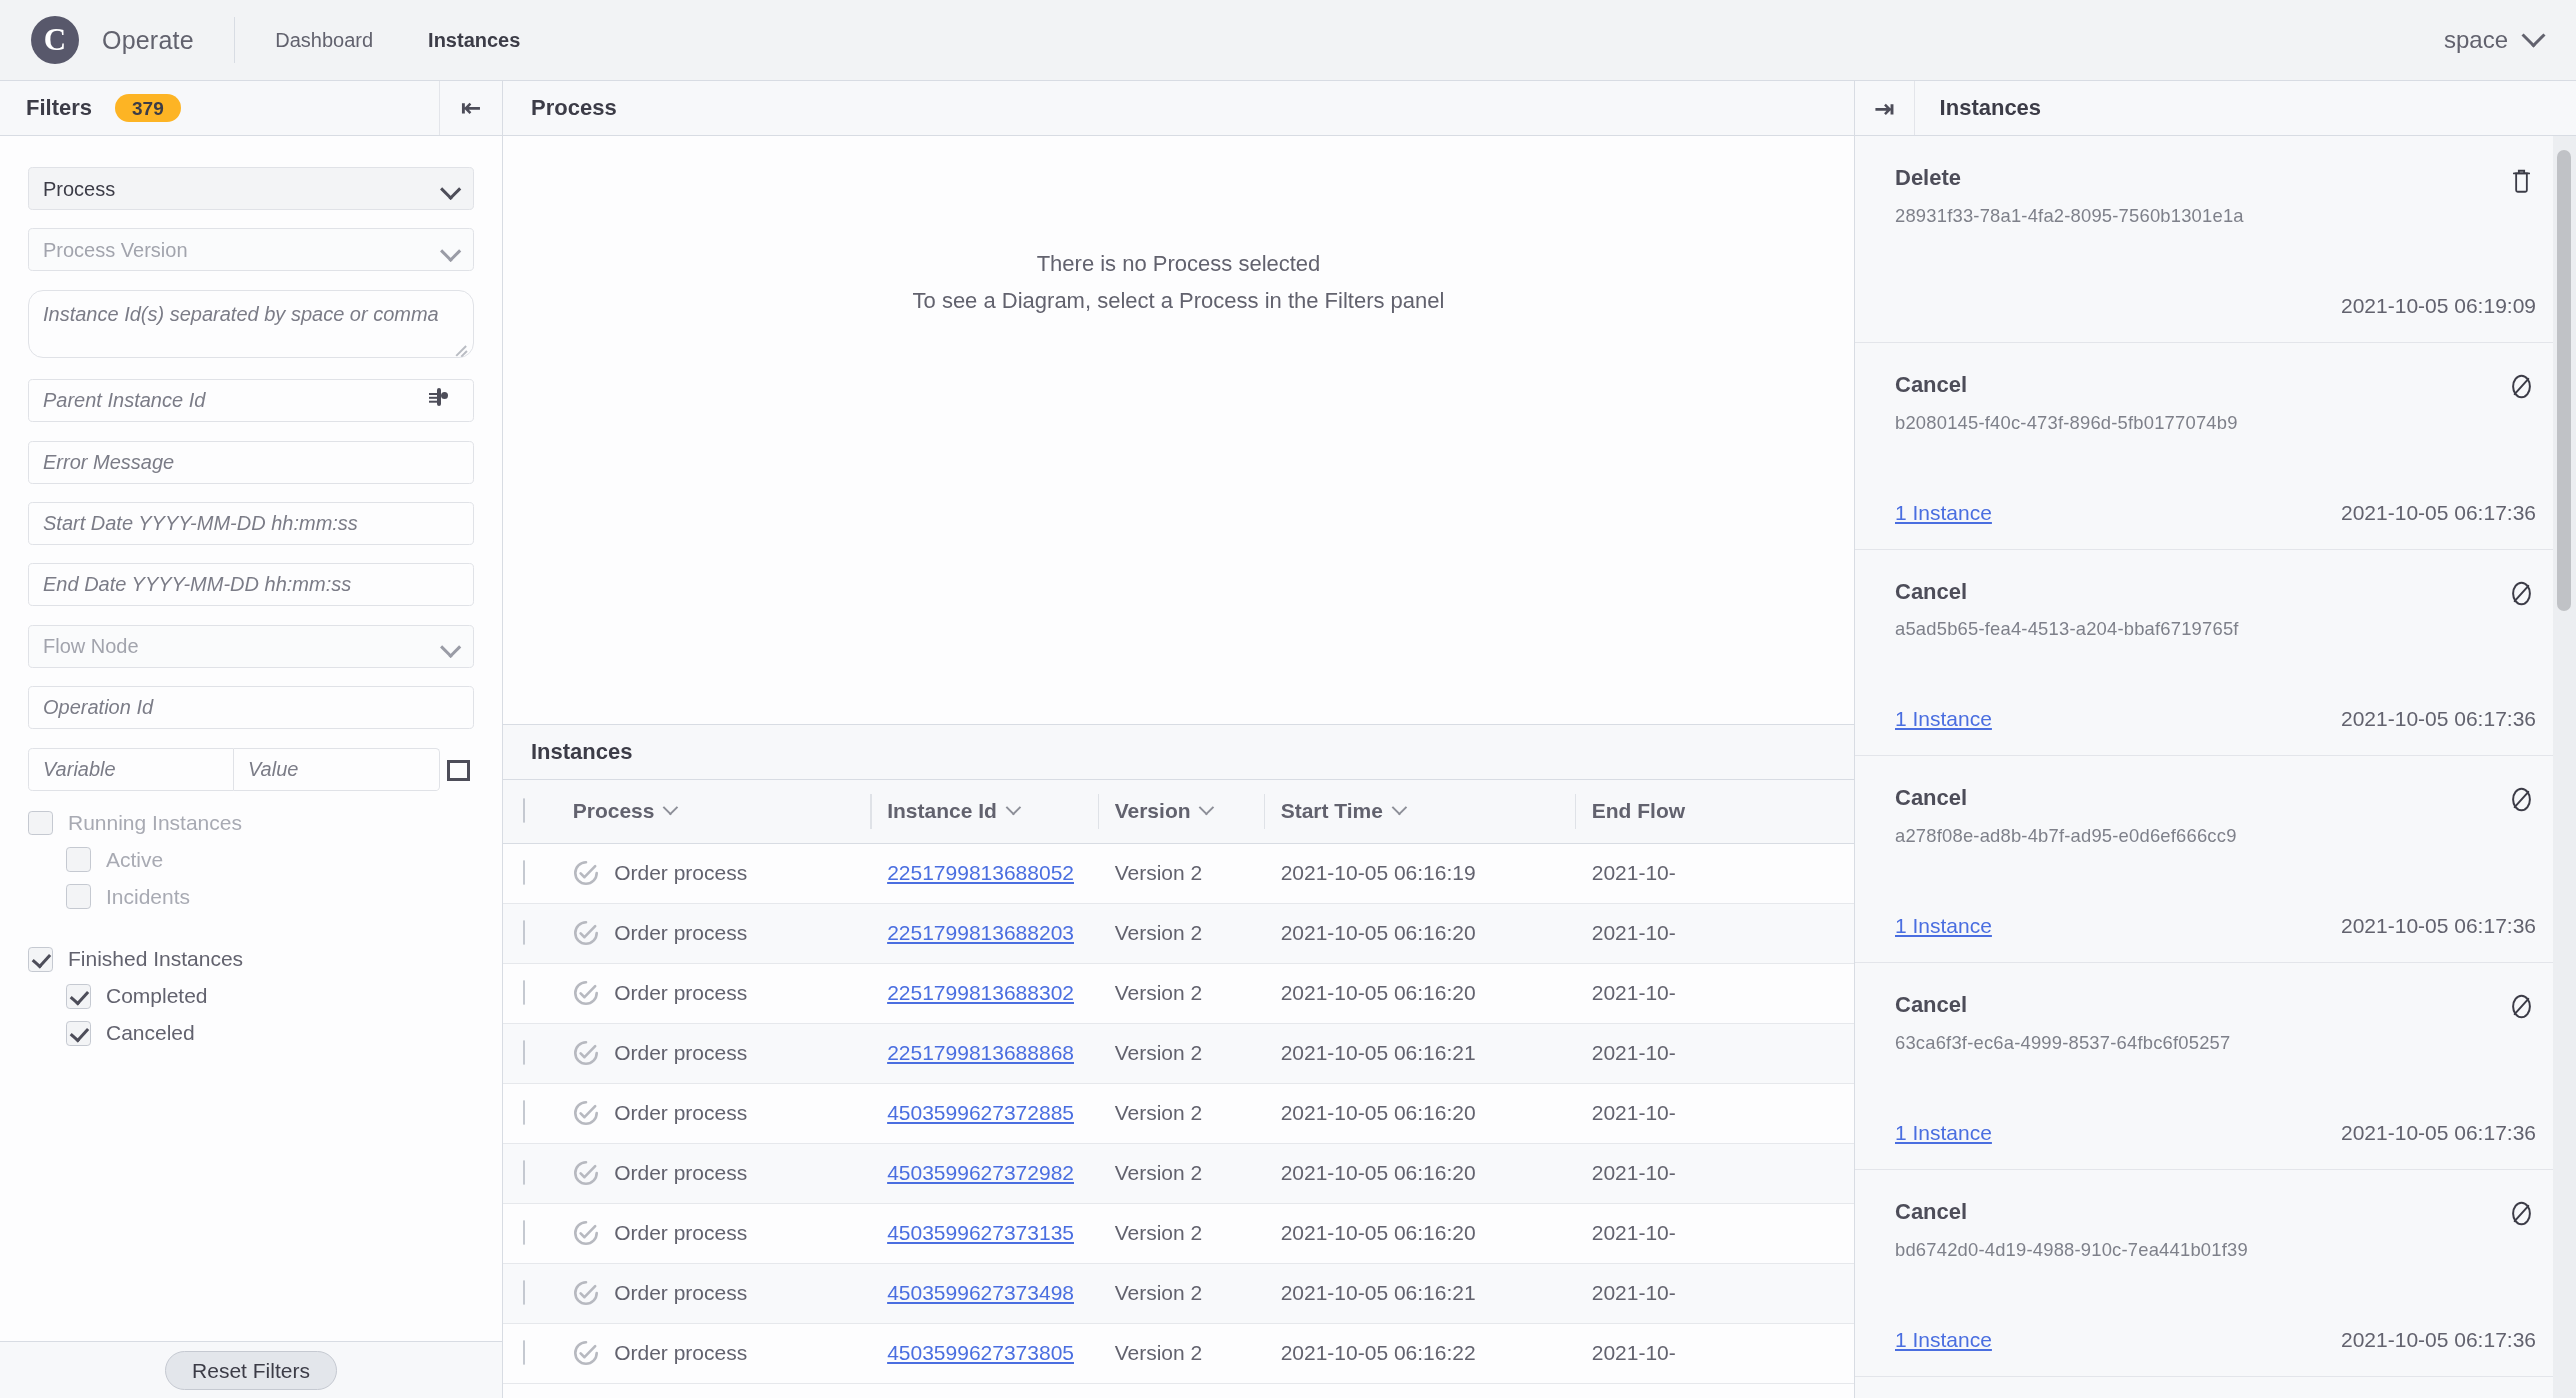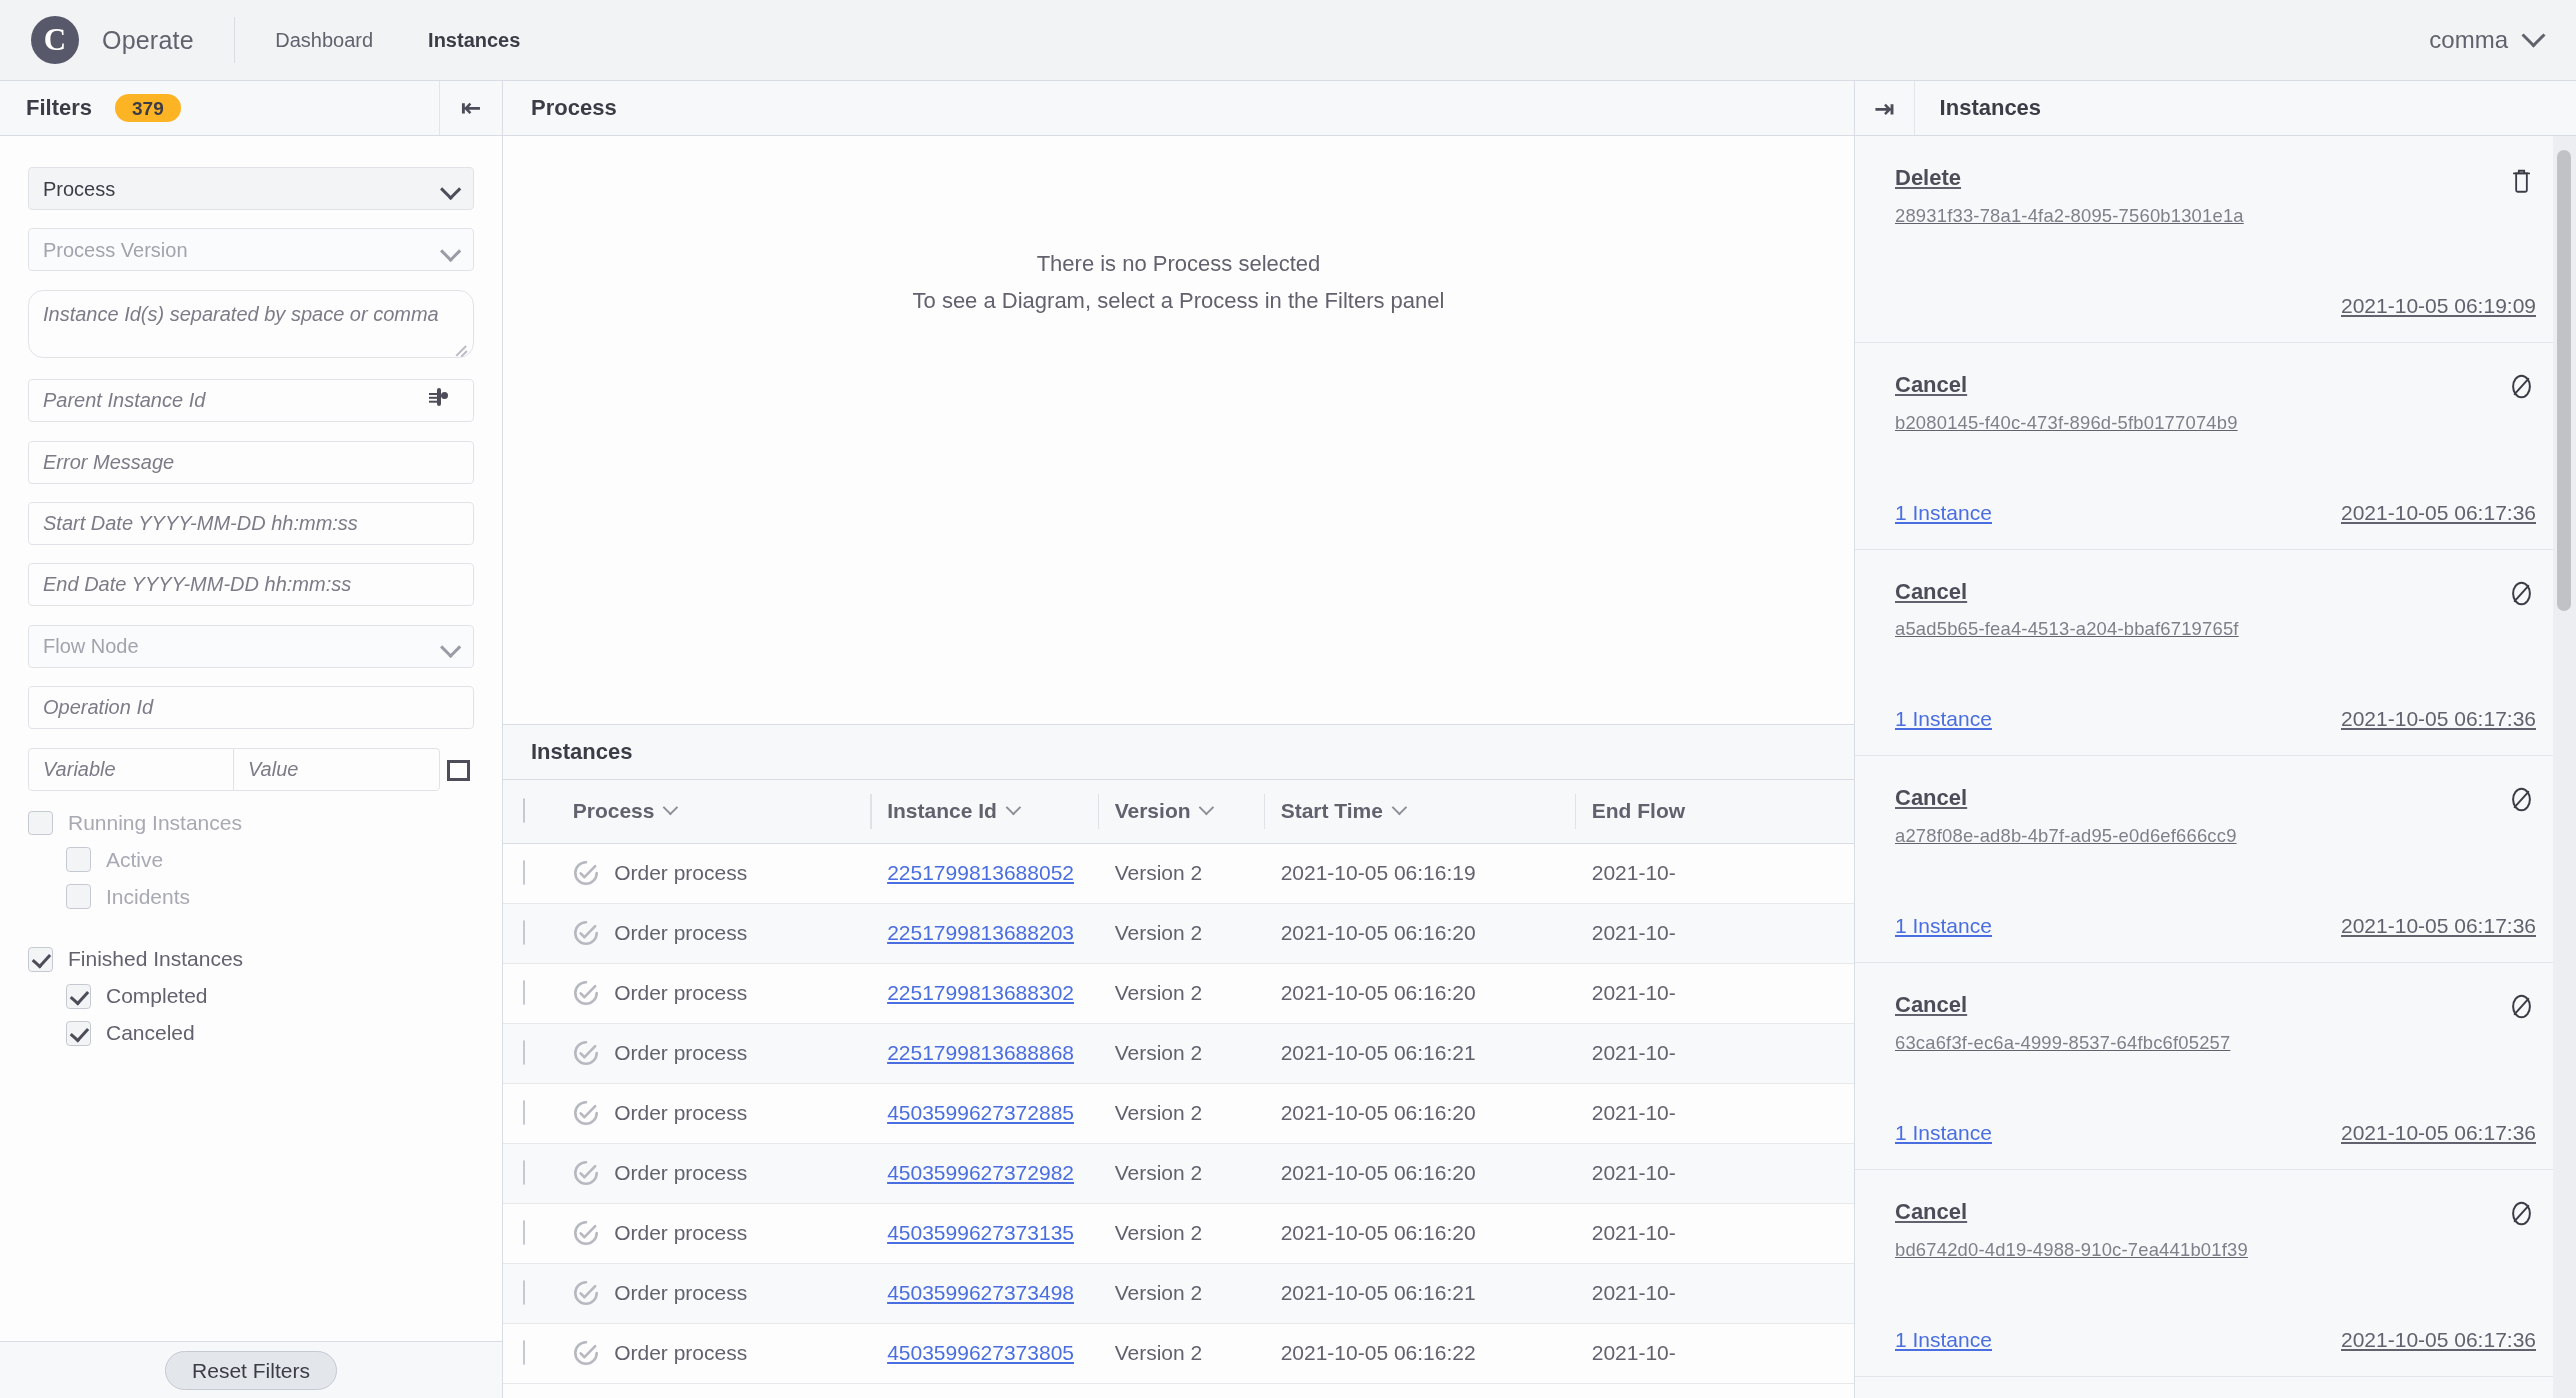--- a/index.html
+++ b/index.html
@@ -320,21 +320,20 @@
     cursor: pointer;
     font-size: 24.6px; color: #4d4d59; font-weight: bold;
     font-family: "DejaVu Sans", sans-serif;
   }
   .ops-title { font-size: 22px; font-weight: bold; color: #3c3c47; margin-left: 24.6px; }
   .ops-list { flex: 1 1 auto; overflow: hidden; position: relative; }
   .op-item {
     border-bottom: 1.5px solid #e3e5ea;
     padding: 29px 40px 23px 40px;
     position: relative;
-    text-decoration: underline;
   }
   .op-row1 { display: flex; align-items: flex-start; }
   .op-type { font-size: 22px; font-weight: bold; color: #4d4d59; }
   .op-icon { margin-left: auto; width: 29px; height: 29px; cursor: pointer; }
   .op-uuid { font-size: 18.4px; color: #7e808a; margin-top: 10.8px; letter-spacing: 0.2px; }
   .op-row2 {
     display: flex; align-items: center; justify-content: center;
     margin-top: 66px; min-height: 26px;
   }
   .op-inst-link { font-size: 21px; color: #4a6ee0; text-decoration: underline; cursor: pointer; }
@@ -361,21 +360,21 @@
       <span class="logo-glyph">C</span>
     </div>
     <span class="app-title">Operate</span>
   </div>
   <div class="topbar-divider"></div>
   <div class="navlinks">
     <span class="navlink">Dashboard</span>
     <span class="navlink active">Instances</span>
   </div>
   <div class="topbar-right">
-    <span class="user-name">comma</span>
+    <span class="user-name">space</span>
     <span class="chev"></span>
   </div>
 </div>
 
 <div class="layout">
 
   <div class="sidebar">
     <div class="sidebar-header">
       <span class="filters-title">Filters</span>
       <span class="badge">379</span>

